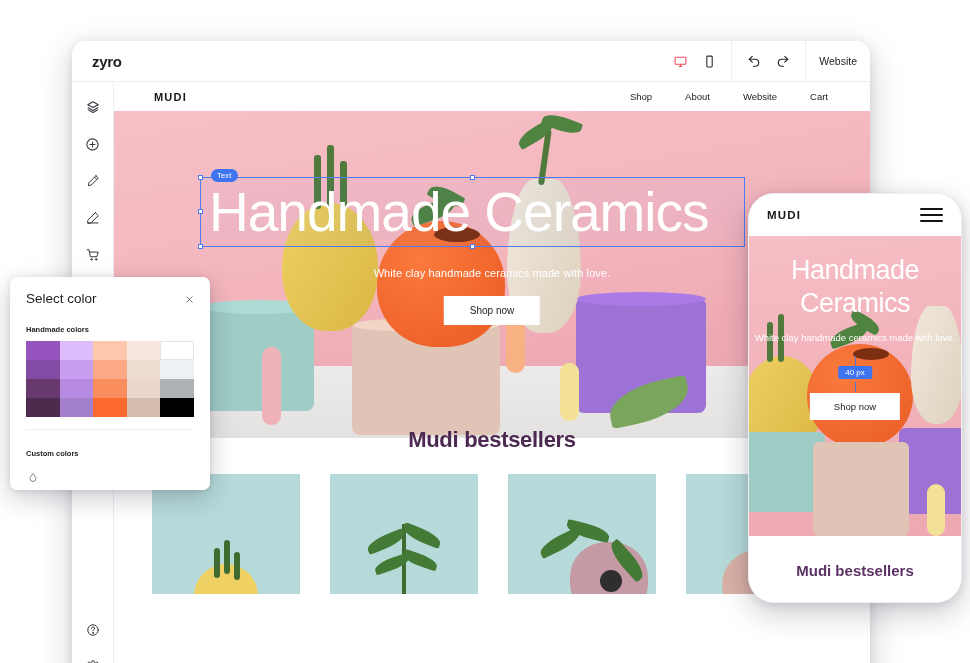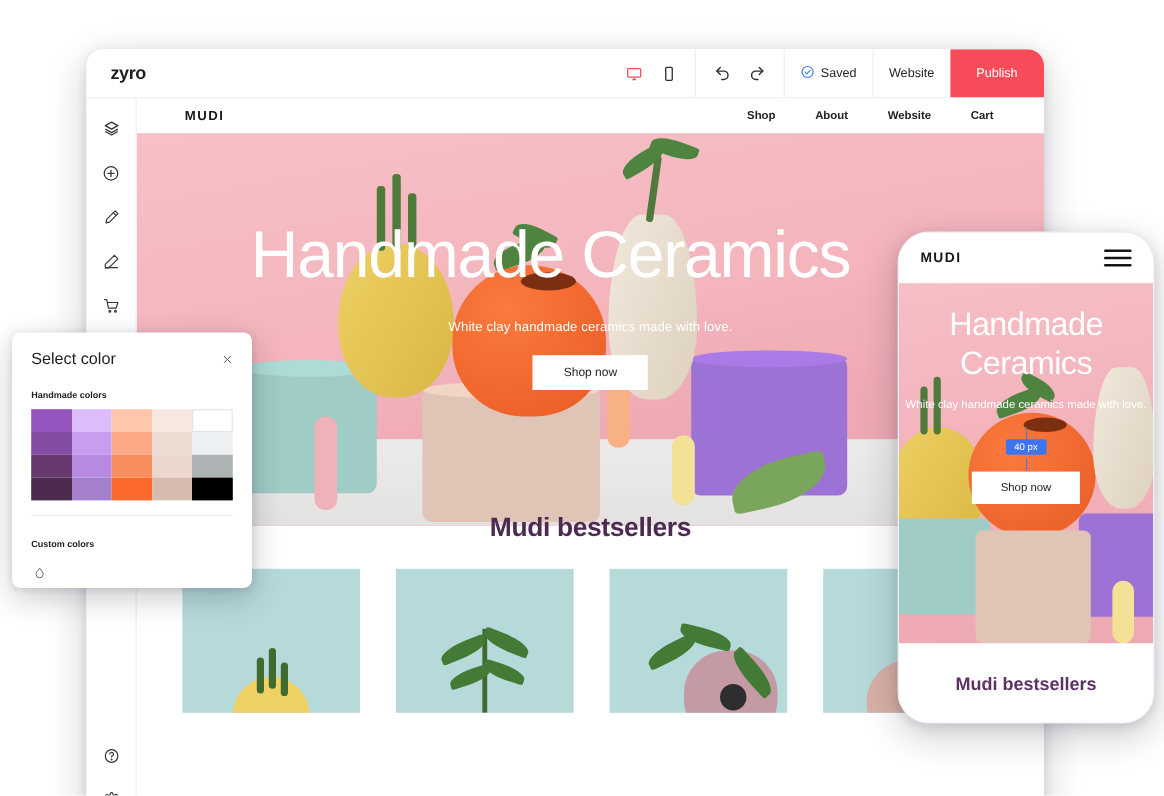--- a/index.html
+++ b/index.html
@@ -69,21 +69,21 @@
   .rail-divider { width: 16px; height: 1px; background: #d8dade; margin: 4px 0 10px; }
   .rail-bottom { margin-top: auto; padding-bottom: 10px; display: flex; flex-direction: column; align-items: center; }
 
   
   .canvas { flex: 1; position: relative; background: #fff; overflow: hidden; }
   .site-nav {
     height: 29px; background: #fff; display: flex; align-items: center;
     padding: 0 18px;
   }
   .site-logo { font-size: 11px; font-weight: 700; letter-spacing: 1.2px; color: #17181a; margin-left: 22px;}
-  .site-links { margin-left: auto; display: flex; gap: 33px; padding-right: 24px; font-weight: bold; }
+  .site-links { margin-left: auto; display: flex; gap: 33px; padding-right: 24px; }
   .site-links span { font-size: 9.5px; color: #222; }
 
   
   .hero {
     position: relative; height: 327px; width: 100%;
     background: linear-gradient(170deg,#f6c0c6 0%, #f4b5bd 45%, #eeaab4 70%, #e9a7b0 100%);
     overflow: hidden;
   }
   .hero-floor {
     position: absolute; left: 0; right: 0; bottom: 0; height: 72px;
@@ -235,35 +235,25 @@
             </svg>
           </div>
           <div class="tb-icon">
             <svg width="14" height="14" viewBox="0 0 24 24" fill="none" stroke="#2a2c30" stroke-width="2" stroke-linecap="round" stroke-linejoin="round">
               <path d="M15 14l5-5-5-5"></path>
                 <path d="M20 9H10a6 6 0 0 0 0 12h3"></path>
             </svg>
           </div>
         </div>
 
-        <div class="tb-text">
-          <span>
-            <svg width="12" height="12" viewBox="0 0 24 24" fill="none" stroke="#3c7ff0" stroke-width="2" stroke-linecap="round" stroke-linejoin="round">
-              <circle cx="12" cy="12" r="9.2"></circle>
-                <path d="M8 12.3l2.7 2.7L16.2 9.3"></path>
-            </svg>
-          </span>
-          <span>Saved</span>
-        </div>
 
         <div class="tb-text">
           <span>Website</span>
         </div>
 
-        <button class="publish-btn">Publish</button>
       </div>
     </div>
 
     <div class="builder-body">
 
       <div class="rail">
         <div class="rail-icon">
           <svg width="14" height="14" viewBox="0 0 24 24" fill="none" stroke="#33363b" stroke-width="1.8" stroke-linejoin="round">
             <path d="M12 3l9 5-9 5-9-5 9-5z"></path>
               <path d="M3 13l9 5 9-5"></path>
@@ -346,20 +336,28 @@
           <div class="obj" style="left:320px;top:116px;width:46px;height:15px;background:#7c2f10;border-radius:50%;"></div>
           <div class="leaf" style="left:296px;top:92px;width:46px;height:17px;transform:rotate(-18deg);"></div>
           <div class="leaf" style="left:314px;top:78px;width:36px;height:15px;transform:rotate(28deg);"></div>
 
           <div class="obj" style="left:393px;top:68px;width:74px;height:154px;background:linear-gradient(110deg,#f2e9dc,#ddd0bd);border-radius:38% 38% 46% 46% / 62% 62% 40% 40%;"></div>
           <div class="stem" style="left:424px;top:18px;width:6px;height:56px;transform:rotate(8deg);"></div>
           <div class="leaf" style="left:402px;top:16px;width:40px;height:14px;transform:rotate(-30deg);"></div>
           <div class="leaf" style="left:428px;top:6px;width:40px;height:14px;transform:rotate(20deg);"></div>
           <div class="leaf" style="left:494px;top:272px;width:82px;height:38px;background:#7aa55c;transform:rotate(-12deg);border-radius:70% 8% 70% 8%;"></div>
 
+          <div class="sel-box">
+            <div class="sel-tag">Text</div>
+            <div class="handle h-tl"></div>
+            <div class="handle h-tc"></div>
+            <div class="handle h-ml"></div>
+            <div class="handle h-bl"></div>
+            <div class="handle h-bc"></div>
+          </div>
 
           <div class="hero-title">Handmade Ceramics</div>
           <div class="hero-sub">White clay handmade ceramics made with love.</div>
           <button class="hero-cta">Shop now</button>
         </div>
 
         <div class="section-title">Mudi bestsellers</div>
 
         <div class="cards">
           <div class="card">

